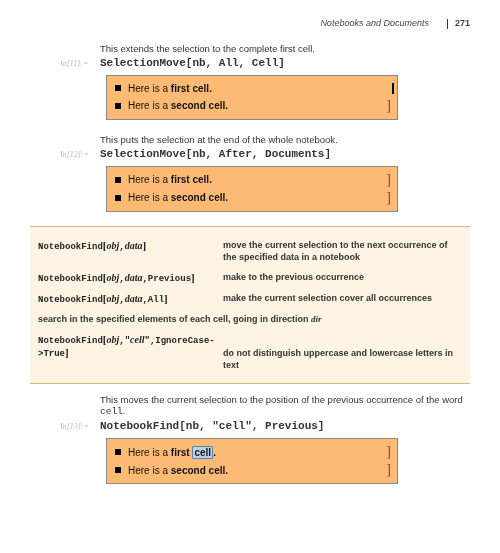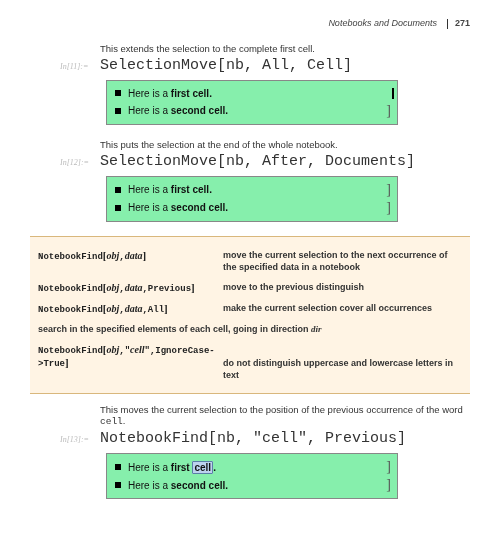--- a/index.html
+++ b/index.html
@@ -15,21 +15,21 @@
     padding: 18px 30px 20px 30px;
   }
   .page-header {
     text-align: right;
     font-size: 9px;
     color: #444;
     margin-bottom: 14px;
   }
   .page-header .section-name {
     font-style: italic;
-    margin-right: 4px;
+    margin-right: 12px;
   }
   .page-header .vbar {
     display: inline-block;
     width: 1px;
     height: 10px;
     background: #333;
     vertical-align: middle;
     margin: 0 4px;
   }
   .page-header .page-no {
@@ -53,30 +53,30 @@
     font-size: 8px;
     color: #bbb;
     font-style: italic;
     font-family: "Times New Roman", serif;
     text-align: left;
     padding-right: 0;
     flex-shrink: 0;
   }
   .in-code {
     font-family: "Courier New", monospace;
-    font-size: 15px;
-    font-weight: normal;
+    font-size: 11px;
+    font-weight: bold;
     color: #333;
     white-space: pre;
   }
 
   .nb-window {
     margin: 4px 0 14px 76px;
     border: 1px solid #888;
-    background: #86efac;
+    background: #fdba74;
     width: 290px;
     position: relative;
     padding: 0;
   }
   .nb-window::before {
     content: "";
     position: absolute;
     top: 0;
     bottom: 0;
     width: 2px;
@@ -239,21 +239,21 @@
     </div>
   </div>
 
   <div class="ref-table" id="ref-table">
       <div class="ref-row">
         <div class="ref-sig"><span class="fn">NotebookFind</span><span class="br">[</span><span class="args">obj</span>,<span class="args">data</span><span class="br">]</span></div>
         <div class="ref-desc">move the current selection to the next occurrence of the specified data in a notebook</div>
       </div>
       <div class="ref-row">
         <div class="ref-sig"><span class="fn">NotebookFind</span><span class="br">[</span><span class="args">obj</span>,<span class="args">data</span>,Previous<span class="br">]</span></div>
-        <div class="ref-desc">move to the previous distinguish</div>
+        <div class="ref-desc">make to the previous occurrence</div>
       </div>
       <div class="ref-row">
         <div class="ref-sig"><span class="fn">NotebookFind</span><span class="br">[</span><span class="args">obj</span>,<span class="args">data</span>,All<span class="br">]</span></div>
         <div class="ref-desc">make the current selection cover all occurrences</div>
       </div>
       <div class="ref-row">
         <div class="ref-desc">search in the specified elements of each cell, going in direction <span class="dir">dir</span></div>
       </div>
       <div class="ref-row">
         <div class="ref-sig"><span class="fn">NotebookFind</span><span class="br">[</span><span class="args">obj</span>,"<span class="args">cell</span>",IgnoreCase-&gt;True<span class="br">]</span></div>

